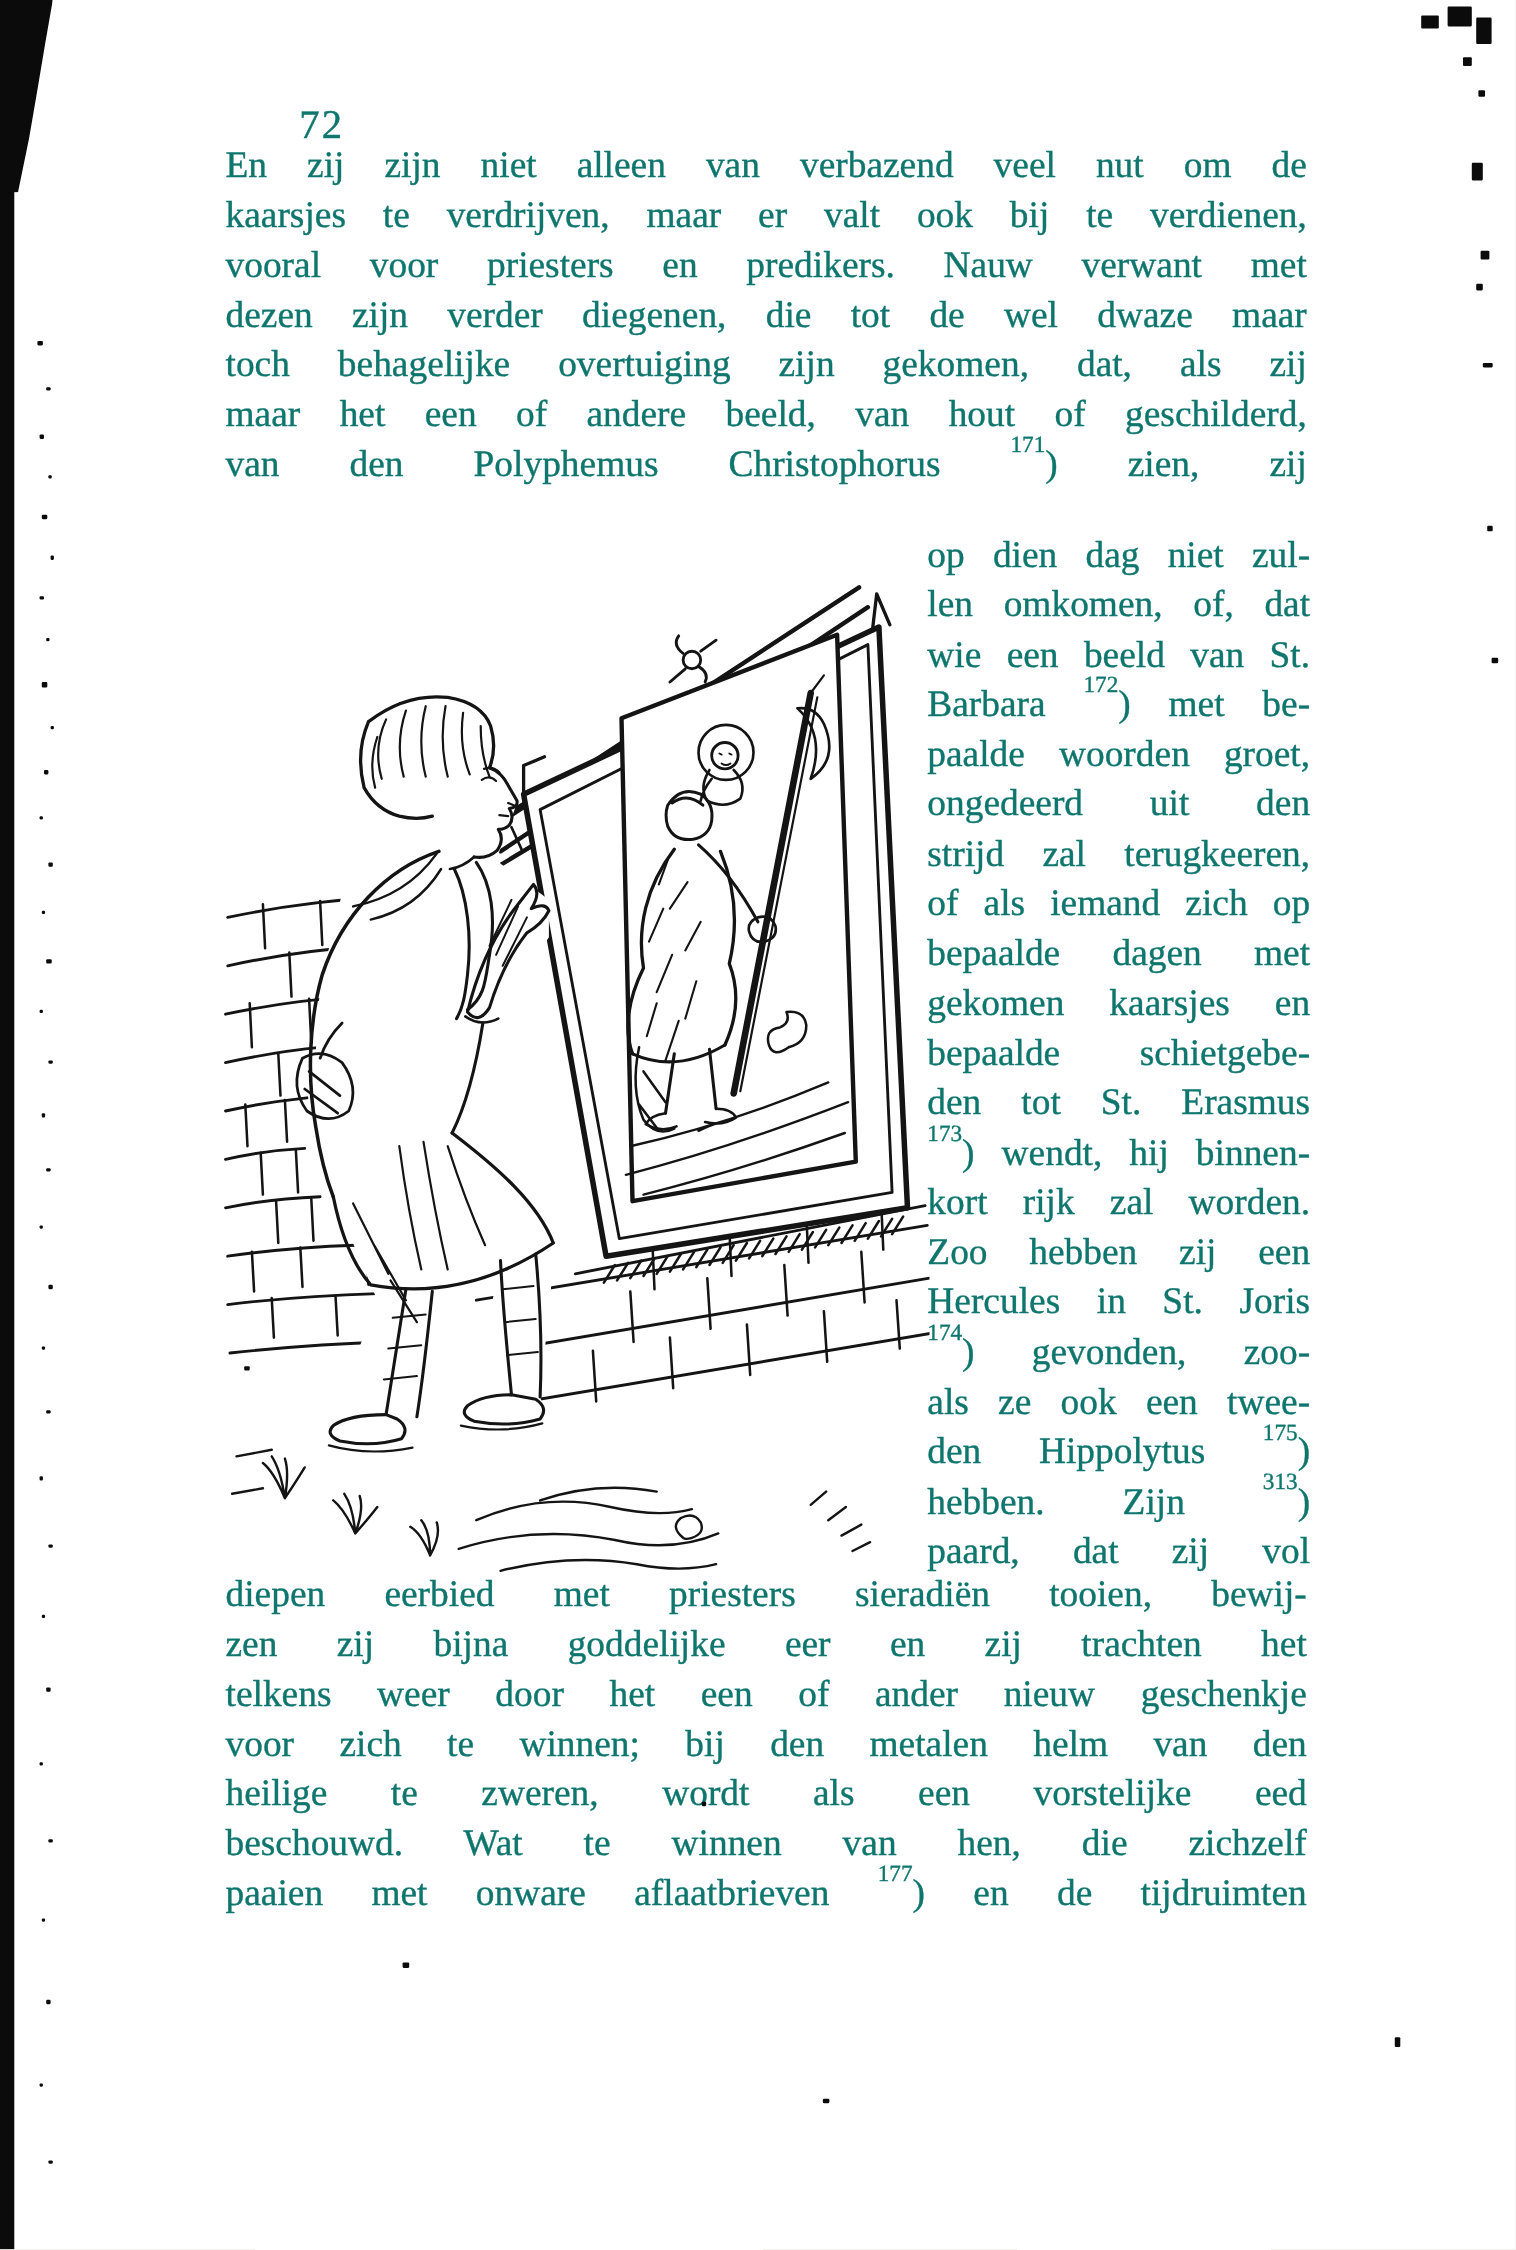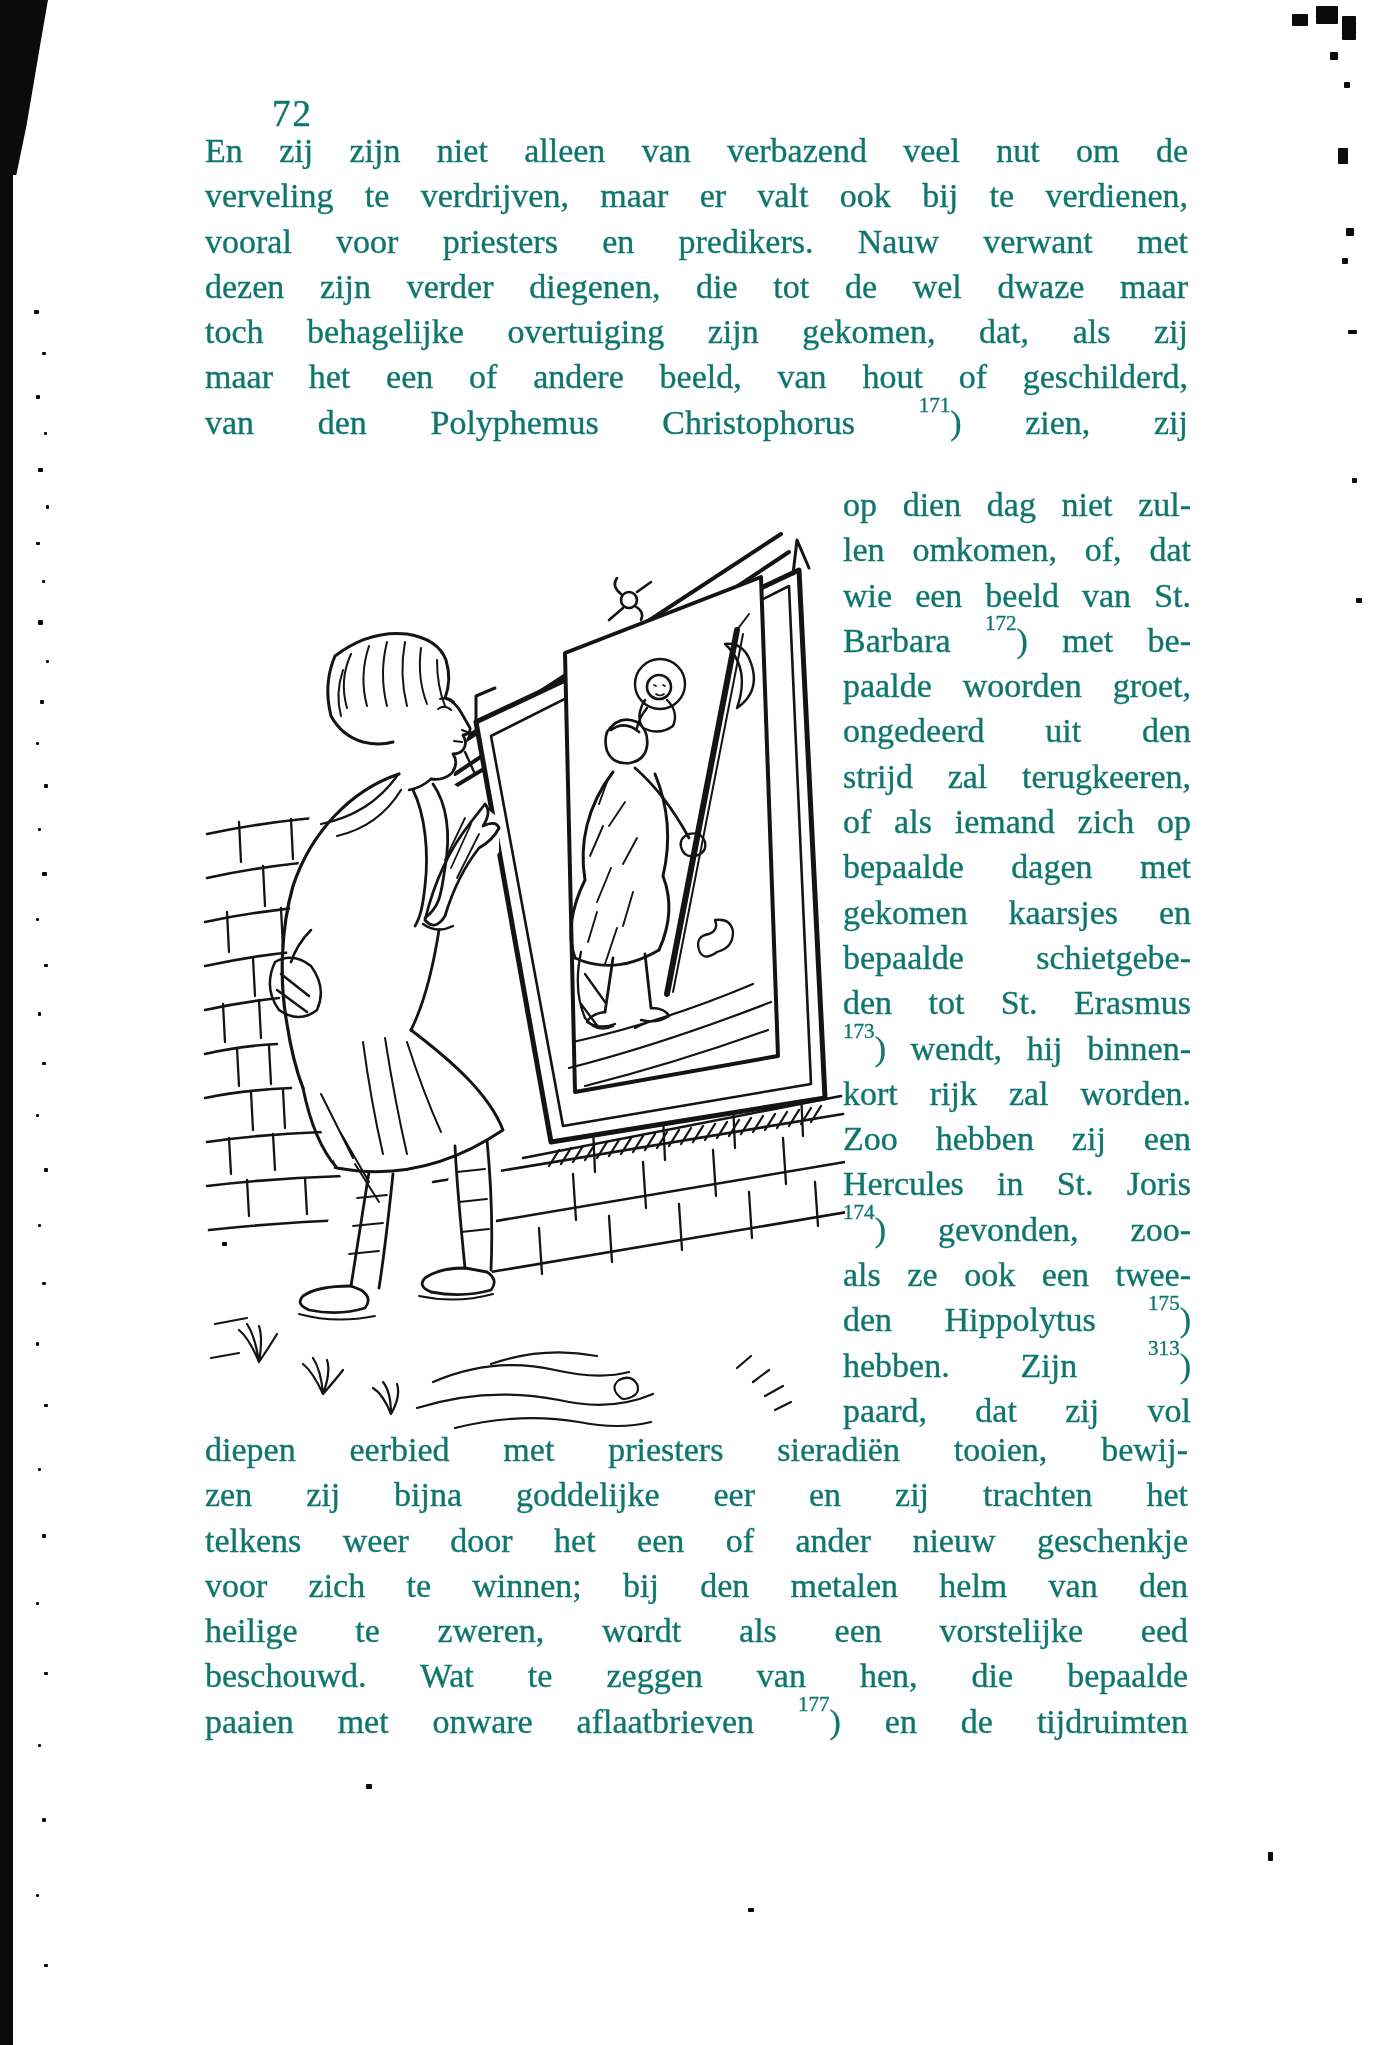--- a/index.html
+++ b/index.html
@@ -64,21 +64,21 @@
 </style>
 </head>
 <body>
 
 <div class="page">
 
   <div class="page-number">72</div>
 
   <div class="textblock" id="para-top">
       <div class="line">En zij zijn niet alleen van verbazend veel nut om de</div>
-      <div class="line">verveling te verdrijven, maar er valt ook bij te verdienen,</div>
+      <div class="line">kaarsjes te verdrijven, maar er valt ook bij te verdienen,</div>
       <div class="line">vooral voor priesters en predikers. Nauw verwant met</div>
       <div class="line">dezen zijn verder diegenen, die tot de wel dwaze maar</div>
       <div class="line">toch behagelijke overtuiging zijn gekomen, dat, als zij</div>
       <div class="line">maar het een of andere beeld, van hout of geschilderd,</div>
       <div class="line">van den Polyphemus Christophorus <sup class="fn">171</sup>) zien, zij</div>
     </div>
 
   <div class="textblock" id="col-right">
       <div class="line">op dien dag niet zul-</div>
       <div class="line">len omkomen, of, dat</div>
@@ -102,21 +102,21 @@
       <div class="line">hebben. Zijn <sup class="fn">313</sup>)</div>
       <div class="line">paard, dat zij vol</div>
     </div>
 
   <div class="textblock" id="para-bottom">
       <div class="line">diepen eerbied met priesters sieradiën tooien, bewij-</div>
       <div class="line">zen zij bijna goddelijke eer en zij trachten het</div>
       <div class="line">telkens weer door het een of ander nieuw geschenkje</div>
       <div class="line">voor zich te winnen; bij den metalen helm van den</div>
       <div class="line">heilige te zweren, wordt als een vorstelijke eed</div>
-      <div class="line">beschouwd. Wat te zeggen van hen, die bepaalde</div>
+      <div class="line">beschouwd. Wat te winnen van hen, die zichzelf</div>
       <div class="line">paaien met onware aflaatbrieven <sup class="fn">177</sup>) en de tijdruimten</div>
     </div>
 
   <svg id="woodcut" viewBox="0 0 652 958" role="img" aria-label="Woodcut: a man in a medieval robe prays with folded hands before a large framed panel of St. Christopher carrying the Christ child, hung against a brick wall; grass in the foreground.">
     <g stroke="#141414" fill="none" stroke-linecap="round" stroke-linejoin="round">
 
       <g stroke-width="4">
         <path d="M252,272 L588,52"></path>
         <path d="M262,292 L596,70"></path>
         <path d="M160,322 L470,138"></path>

